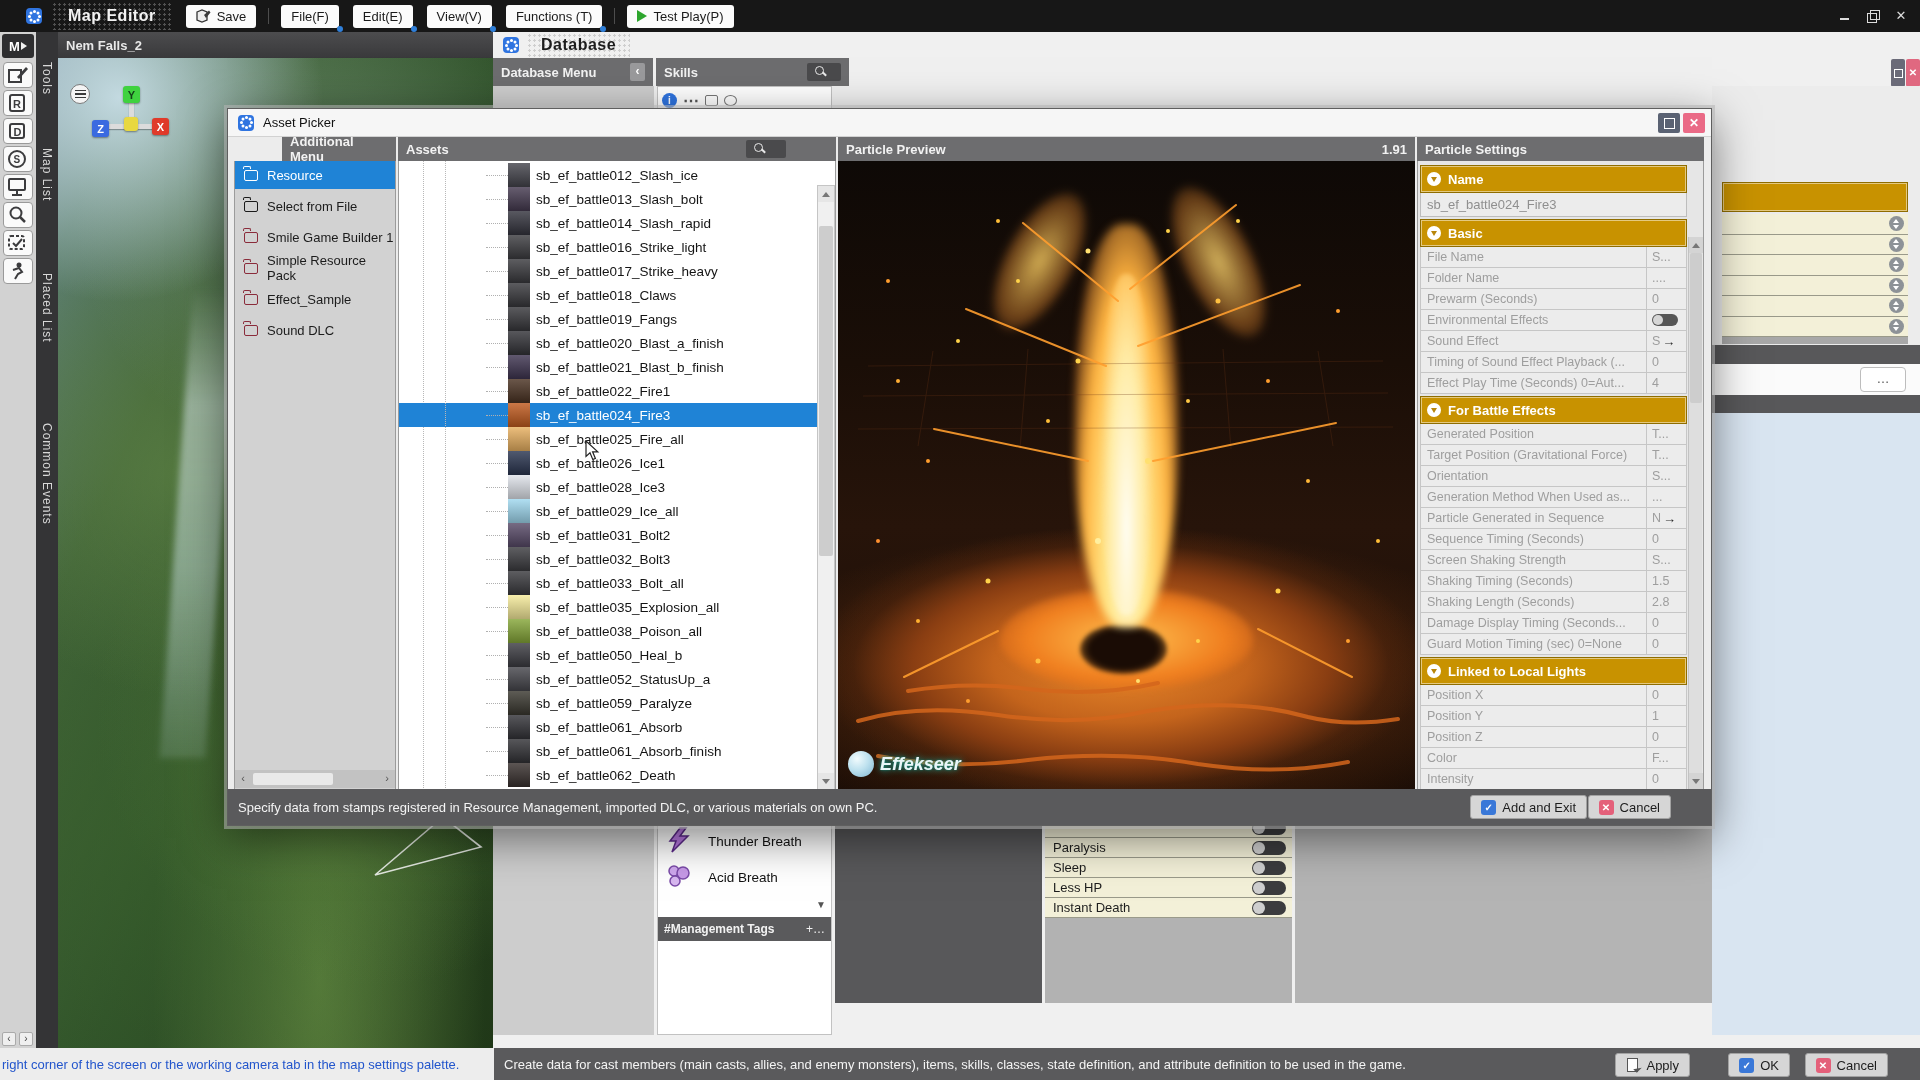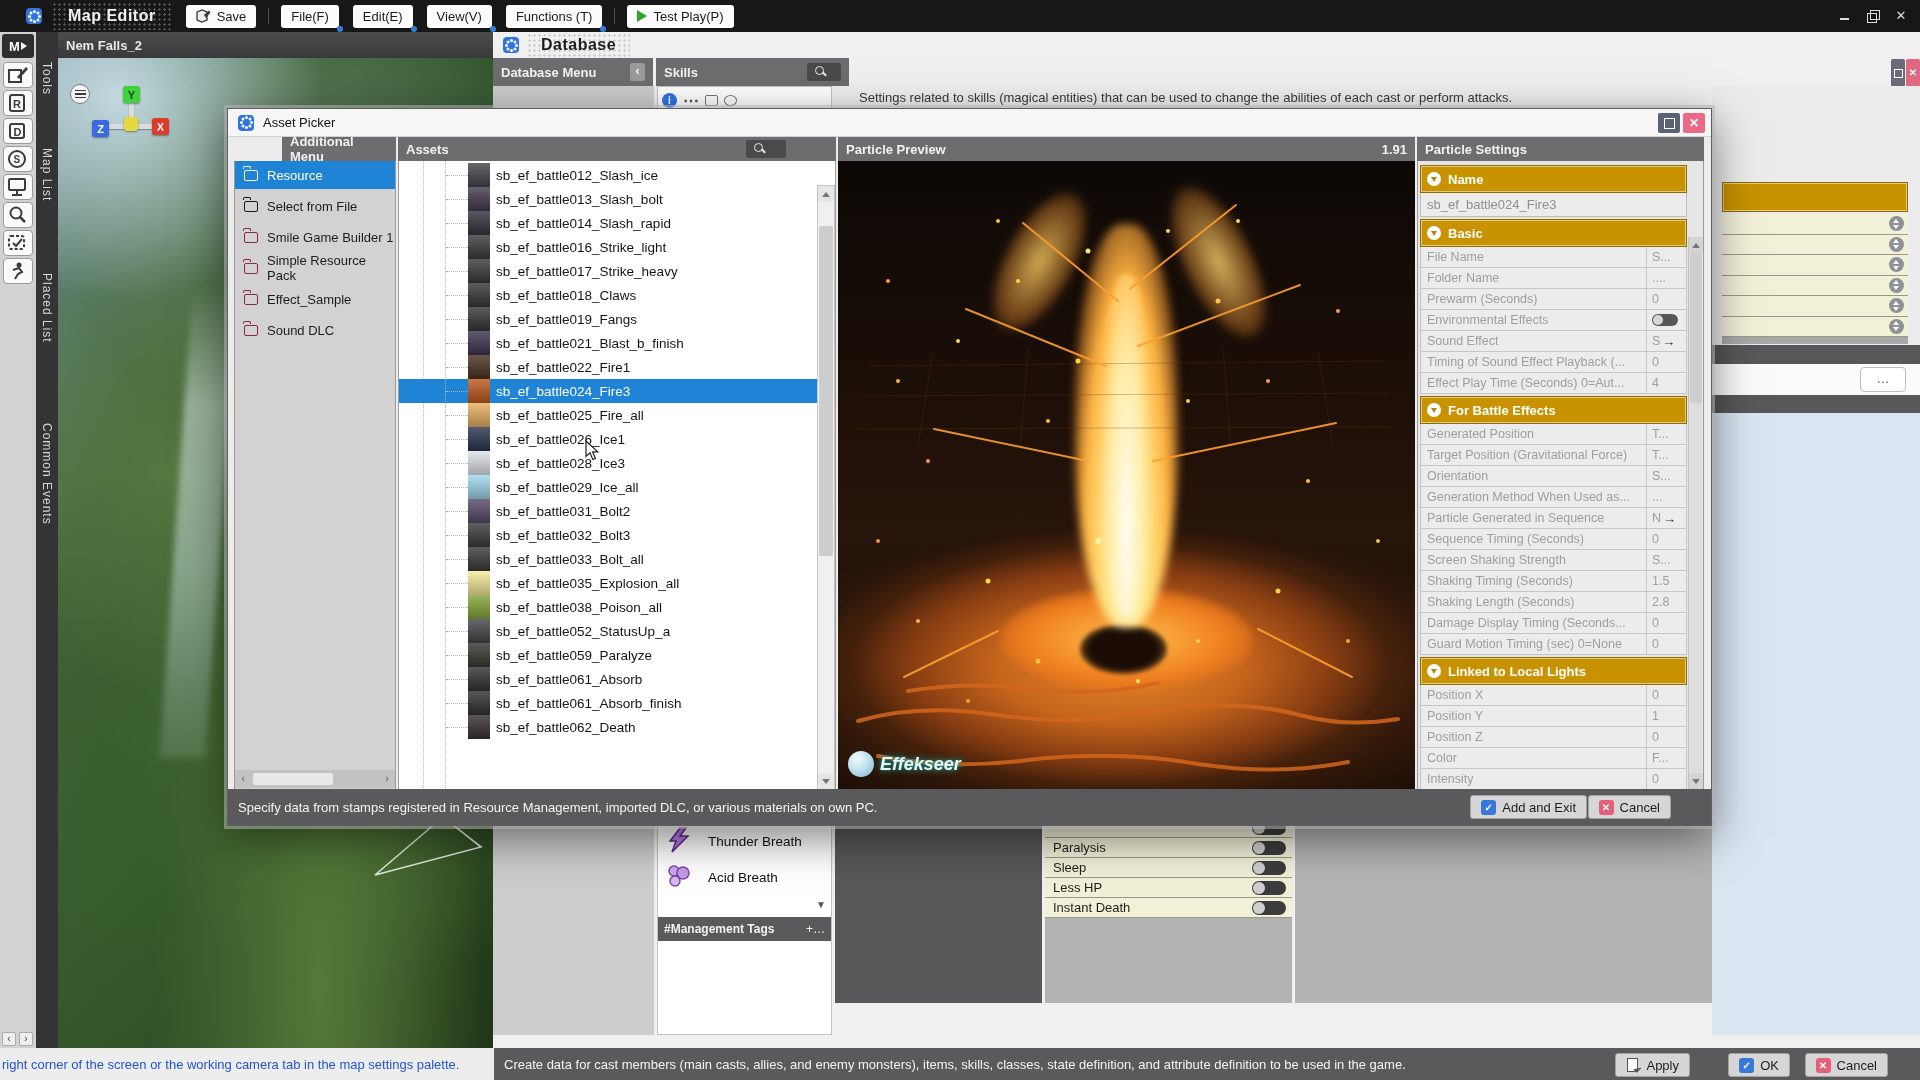--- a/index.html
+++ b/index.html
@@ -152,21 +152,21 @@
   .hs-btn { width:16px; height:18px; color:#555; font-size:11px; text-align:center; line-height:17px; }
   .hs-thumb { width:80px; height:12px; background:#e9e9e9; border-radius:2px; margin-left:2px; }
   .hs-spacer { flex:1; }
 
   #assets-panel { position:absolute; left:170px; top:28px; width:438px; height:654px; }
   #assets-search { position:absolute; left:348px; top:3px; width:40px; height:18px; background:#4a4a4c; border-radius:2px; }
   #asset-list { position:absolute; left:0; top:24px; right:0; bottom:0; background:#fff; border:1px solid #9b9b9b; border-top:none; overflow:hidden; }
   #asset-list::before { content:''; position:absolute; left:24px; top:0; bottom:0; border-left:1px dotted #b8b8b8; }
   #asset-list::after { content:''; position:absolute; left:46px; top:0; bottom:0; border-left:1px dotted #b8b8b8; }
   #asset-rows { position:absolute; left:0; top:2px; right:18px; }
-  .a-row { height:24px; display:flex; align-items:center; }
+  .a-row { height:24px; display:flex; align-items:center;padding-left:40px; }
   .a-guide { width:22px; margin-left:47px; border-top:1px dotted #b0b0b0; flex:0 0 auto; }
   .a-thumb { width:22px; height:24px; flex:0 0 auto; background-image:linear-gradient(rgba(255,255,255,.18), rgba(0,0,0,.28)); }
   .a-label { font-size:13.5px; color:#141414; padding-left:6px; white-space:nowrap; }
   .a-row.sel { background:#1f83d6; }
   .a-row.sel .a-label { color:#fff; }
   #asset-vscroll { position:absolute; right:0; top:24px; width:18px; bottom:0; background:#f0f0f0; border:1px solid #c5c5c5; }
   .vs-btn { position:absolute; left:0; width:16px; height:16px; background:#e6e6e6; }
   .tri-up { position:absolute; left:4px; top:6px; border-left:4px solid transparent; border-right:4px solid transparent; border-bottom:5px solid #777; }
   .tri-down { position:absolute; left:4px; top:6px; border-left:4px solid transparent; border-right:4px solid transparent; border-top:5px solid #777; }
   .vs-thumb { position:absolute; left:1px; width:14px; background:#cdcdcd; border-radius:2px; }
@@ -382,21 +382,20 @@
     <div class="db-header" id="hdr-menu">
       <span>Database Menu</span>
       <span class="collapse-btn">‹</span>
     </div>
     <div class="db-header" id="hdr-skills">
       <span>Skills</span>
       <span class="search-chip">
           <span class="mag"></span>
         </span>
     </div>
-    <div id="db-desc">Settings related to skills (magical entities) that can be used to change the abilities of each cast or perform attacks.</div>
 
     <div id="db-menu-panel">
       <div class="casts-chip">
         <span class="casts-icon"></span>
         <span>Casts</span>
       </div>
     </div>
 
     <div id="skills-panel">
       <div id="skills-toolbar">
@@ -575,20 +574,25 @@
               <span class="a-thumb" style="background-color: rgb(56, 56, 60);"></span>
               <span class="a-label">sb_ef_battle018_Claws</span>
             </div>
             <div class="a-row">
               <span class="a-guide"></span>
               <span class="a-thumb" style="background-color: rgb(55, 55, 59);"></span>
               <span class="a-label">sb_ef_battle019_Fangs</span>
             </div>
             <div class="a-row">
               <span class="a-guide"></span>
+              <span class="a-thumb" style="background-color: rgb(51, 51, 56);"></span>
+              <span class="a-label">sb_ef_battle020_Blast_a_finish</span>
+            </div>
+            <div class="a-row">
+              <span class="a-guide"></span>
               <span class="a-thumb" style="background-color: rgb(62, 52, 80);"></span>
               <span class="a-label">sb_ef_battle021_Blast_b_finish</span>
             </div>
             <div class="a-row">
               <span class="a-guide"></span>
               <span class="a-thumb" style="background-color: rgb(74, 50, 34);"></span>
               <span class="a-label">sb_ef_battle022_Fire1</span>
             </div>
             <div class="a-row sel">
               <span class="a-guide"></span>
@@ -632,20 +636,25 @@
             </div>
             <div class="a-row">
               <span class="a-guide"></span>
               <span class="a-thumb" style="background-color: rgb(246, 235, 154);"></span>
               <span class="a-label">sb_ef_battle035_Explosion_all</span>
             </div>
             <div class="a-row">
               <span class="a-guide"></span>
               <span class="a-thumb" style="background-color: rgb(133, 166, 56);"></span>
               <span class="a-label">sb_ef_battle038_Poison_all</span>
+            </div>
+            <div class="a-row">
+              <span class="a-guide"></span>
+              <span class="a-thumb" style="background-color: rgb(60, 60, 66);"></span>
+              <span class="a-label">sb_ef_battle050_Heal_b</span>
             </div>
             <div class="a-row">
               <span class="a-guide"></span>
               <span class="a-thumb" style="background-color: rgb(70, 70, 76);"></span>
               <span class="a-label">sb_ef_battle052_StatusUp_a</span>
             </div>
             <div class="a-row">
               <span class="a-guide"></span>
               <span class="a-thumb" style="background-color: rgb(58, 56, 48);"></span>
               <span class="a-label">sb_ef_battle059_Paralyze</span>

